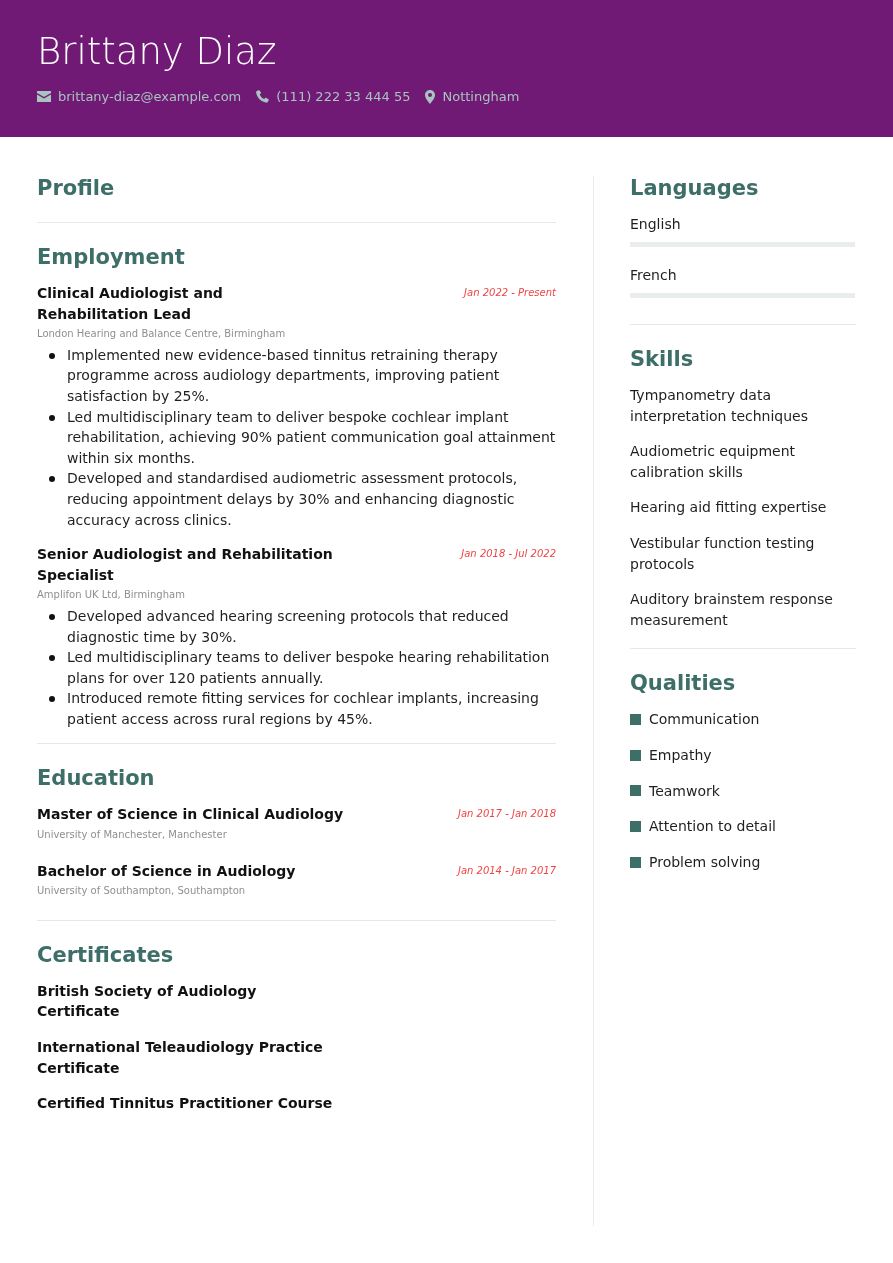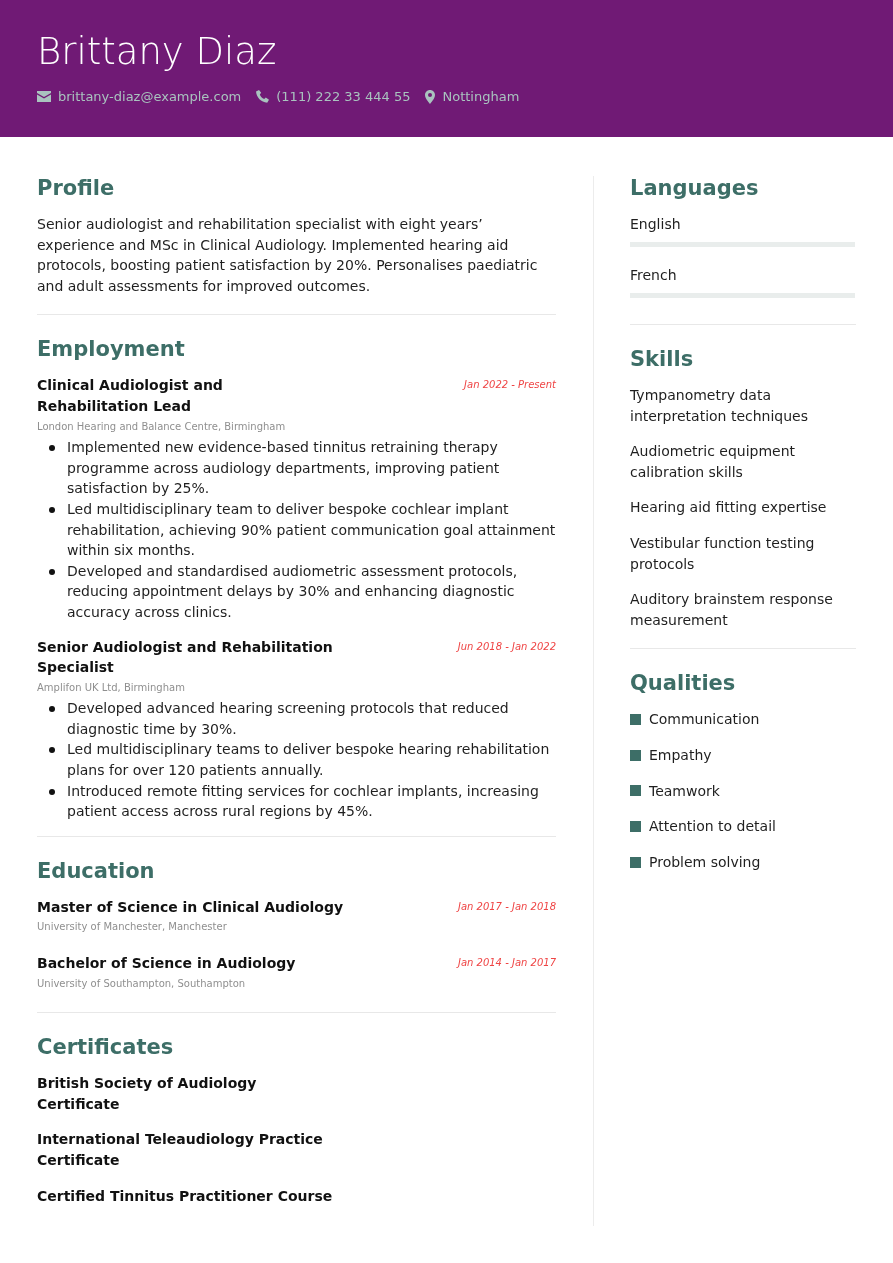--- a/index.html
+++ b/index.html
@@ -69,42 +69,41 @@
       <span>Nottingham</span>
     </div>
   </div>
 </div>
 
 <div class="vdivider"></div>
 
 <div class="left">
   <section>
     <h2 class="section-title">Profile</h2>
-    <p class="body-text">Senior audiologist and rehabilitation specialist with eight years’ experience and MSc in Clinical Audiology. Implemented hearing aid protocols, boosting patient satisfaction by 20%. Personalises paediatric and adult assessments for improved outcomes.</p>
   </section>
   <div class="hr"></div>
 
   <section>
     <h2 class="section-title">Employment</h2>
     <div class="job">
       <div class="job-head">
         <div class="job-title">Clinical Audiologist and Rehabilitation Lead</div>
         <div class="job-date">Jan 2022 - Present</div>
       </div>
       <div class="job-org">London Hearing and Balance Centre, Birmingham</div>
       <ul class="bullets">
         <li><span class="dot"></span><span>Implemented new evidence-based tinnitus retraining therapy programme across audiology departments, improving patient satisfaction by 25%.</span></li>
         <li><span class="dot"></span><span>Led multidisciplinary team to deliver bespoke cochlear implant rehabilitation, achieving 90% patient communication goal attainment within six months.</span></li>
         <li><span class="dot"></span><span>Developed and standardised audiometric assessment protocols, reducing appointment delays by 30% and enhancing diagnostic accuracy across clinics.</span></li>
       </ul>
     </div>
     <div class="job">
       <div class="job-head">
         <div class="job-title">Senior Audiologist and Rehabilitation Specialist</div>
-        <div class="job-date">Jun 2018 - Jan 2022</div>
+        <div class="job-date">Jan 2018 - Jul 2022</div>
       </div>
       <div class="job-org">Amplifon UK Ltd, Birmingham</div>
       <ul class="bullets">
         <li><span class="dot"></span><span>Developed advanced hearing screening protocols that reduced diagnostic time by 30%.</span></li>
         <li><span class="dot"></span><span>Led multidisciplinary teams to deliver bespoke hearing rehabilitation plans for over 120 patients annually.</span></li>
         <li><span class="dot"></span><span>Introduced remote fitting services for cochlear implants, increasing patient access across rural regions by 45%.</span></li>
       </ul>
     </div>
   </section>
   <div class="hr" style="margin-top:8px"></div>

